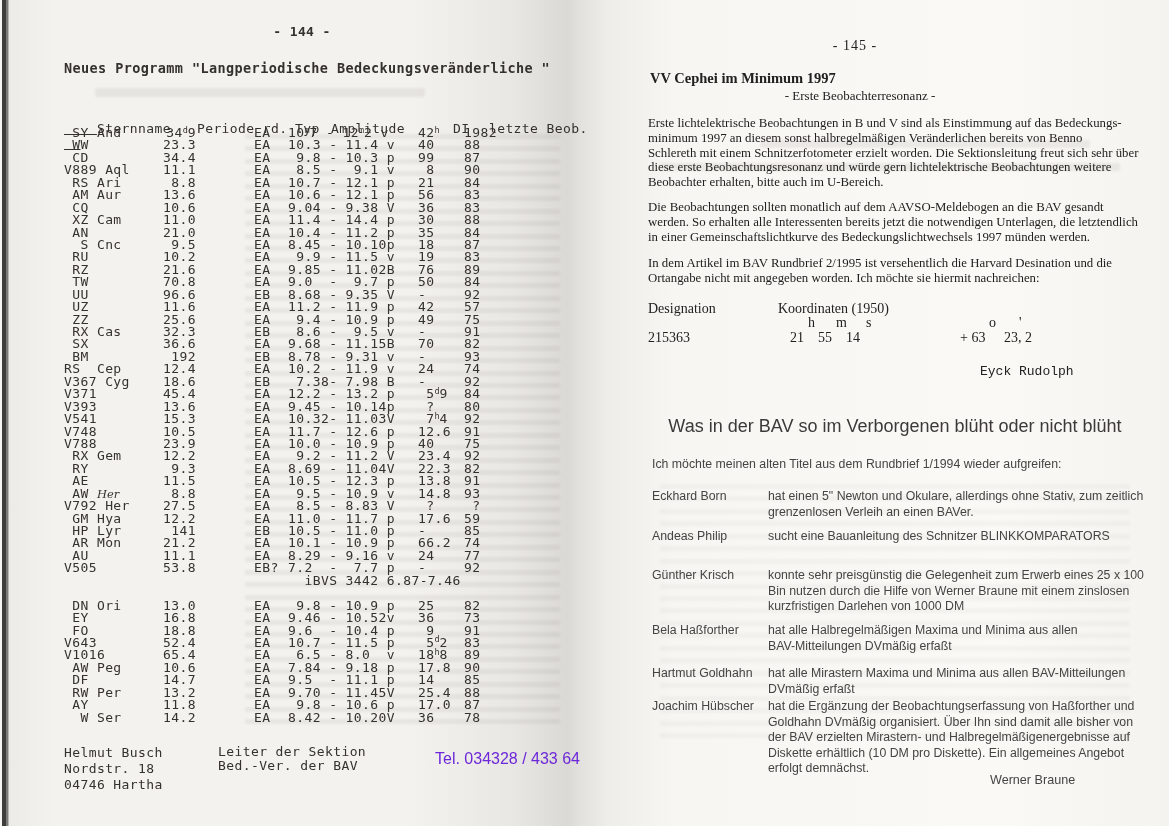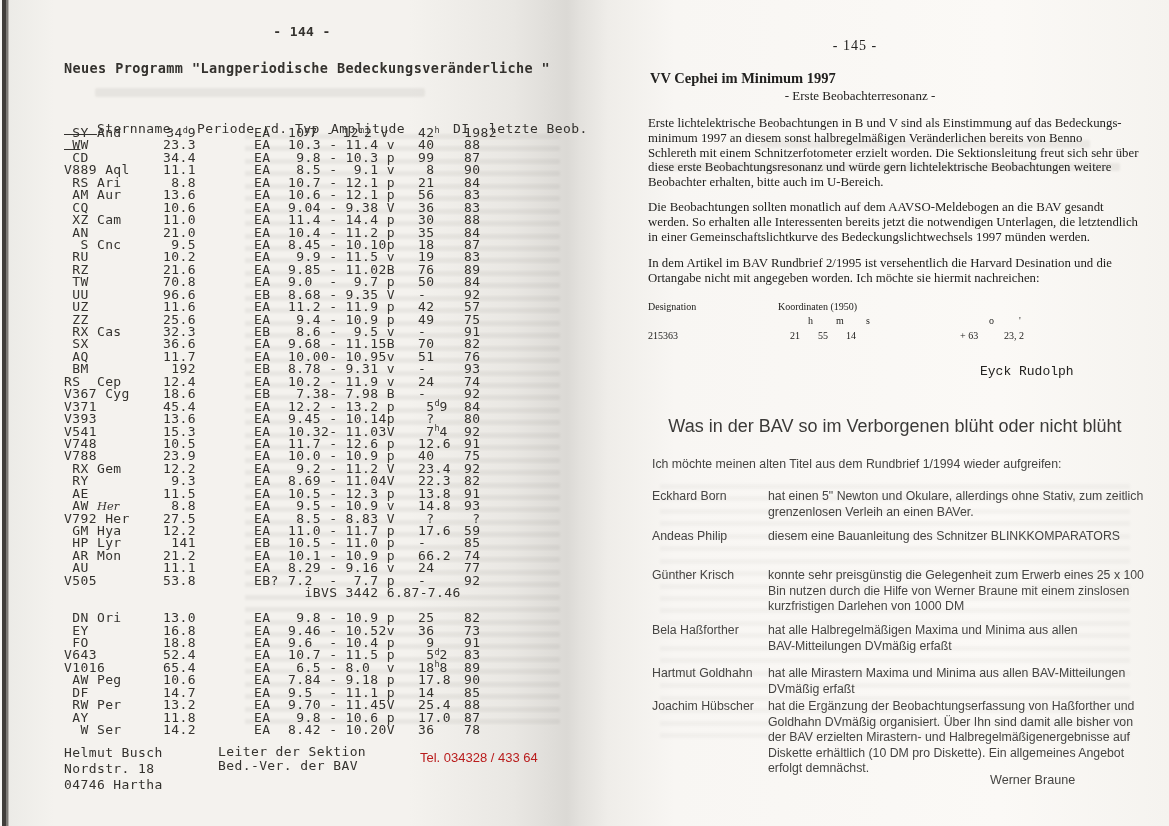--- a/index.html
+++ b/index.html
@@ -23,31 +23,31 @@
   #rows{left:64px;top:127px;font-size:13px;}
   .t-row{height:12.45px;line-height:12.45px;white-space:pre;}
   .t-row.gap{margin-top:12.45px;}
   .t-row span{display:inline-block;white-space:pre;vertical-align:top;}
   .c-n{width:66px;} .c-p{width:66px;text-align:right;} .c-t{margin-left:58px;width:34px;}
   .c-a{width:130px;} .c-d{width:46px;} .c-b{width:48px;}
   .sup{display:inline;font-size:8.5px;position:relative;top:-3.5px;letter-spacing:0;}
   .hand{font-family:"DejaVu Serif",serif;font-style:italic;font-size:11.5px;letter-spacing:0;}
   .footer-addr{left:64px;top:745px;font-size:13px;line-height:16px;white-space:pre-line;}
   .footer-role{left:218px;top:745px;font-size:13px;line-height:14px;white-space:pre-line;}
-  .footer-tel{left:420px;top:750px;font-family:"Liberation Sans",sans-serif;font-size:13px;color:#b91c1c;}
+  .footer-tel{left:435px;top:750px;font-family:"Liberation Sans",sans-serif;font-size:16px;color:#6d28d9;}
   
   .serif{font-family:"Liberation Serif",serif;color:#22211f;}
   .pagenum-r{left:780px;top:38px;width:150px;text-align:center;font-size:14px;letter-spacing:1px;}
   .title-r{left:650px;top:70px;width:420px;text-align:left;font-size:14.5px;font-weight:bold;}
   .subtitle-r{left:650px;top:88px;width:420px;text-align:center;font-size:13px;}
   .para{width:500px;font-size:12.8px;white-space:pre-line;}
   #p1{left:648px;top:116px;line-height:14.8px;}
   #p2{left:648px;top:200px;line-height:15px;}
   #p3{left:648px;top:256px;line-height:15px;}
-  .coords{left:648px;top:301px;width:500px;height:50px;font-size:10px;}
+  .coords{left:648px;top:301px;width:500px;height:50px;font-size:14px;}
   .coords span{position:absolute;white-space:pre;}
   .sig1{left:980px;top:364px;font-size:13px;font-family:Liberation Mono, monospace;}
   
   .sans{font-family:"Liberation Sans",sans-serif;color:#454442;}
   .heading2{left:650px;top:416px;width:490px;text-align:center;font-size:18px;font-weight:normal;color:#3b3a38;}
   .intro2{left:652px;top:457px;font-size:12.3px;}
   .item-name{position:absolute;left:652px;width:112px;font-size:12.3px;}
   .item-text{position:absolute;left:768px;width:385px;font-size:12.3px;line-height:15.5px;white-space:pre-line;}
   .sig2{left:990px;top:773px;font-size:12.6px;}
   
@@ -88,21 +88,20 @@
       <div class="t-row"><span class="c-n"> AN</span><span class="c-p">21.0</span><span class="c-t">EA</span><span class="c-a">10.4 - 11.2 p</span><span class="c-d">35</span><span class="c-b">84</span></div>
       <div class="t-row"><span class="c-n">  S Cnc</span><span class="c-p">9.5</span><span class="c-t">EA</span><span class="c-a">8.45 - 10.10p</span><span class="c-d">18</span><span class="c-b">87</span></div>
       <div class="t-row"><span class="c-n"> RU</span><span class="c-p">10.2</span><span class="c-t">EA</span><span class="c-a"> 9.9 - 11.5 v</span><span class="c-d">19</span><span class="c-b">83</span></div>
       <div class="t-row"><span class="c-n"> RZ</span><span class="c-p">21.6</span><span class="c-t">EA</span><span class="c-a">9.85 - 11.02B</span><span class="c-d">76</span><span class="c-b">89</span></div>
       <div class="t-row"><span class="c-n"> TW</span><span class="c-p">70.8</span><span class="c-t">EA</span><span class="c-a">9.0  -  9.7 p</span><span class="c-d">50</span><span class="c-b">84</span></div>
       <div class="t-row"><span class="c-n"> UU</span><span class="c-p">96.6</span><span class="c-t">EB</span><span class="c-a">8.68 - 9.35 V</span><span class="c-d">-</span><span class="c-b">92</span></div>
       <div class="t-row"><span class="c-n"> UZ</span><span class="c-p">11.6</span><span class="c-t">EA</span><span class="c-a">11.2 - 11.9 p</span><span class="c-d">42</span><span class="c-b">57</span></div>
       <div class="t-row"><span class="c-n"> ZZ</span><span class="c-p">25.6</span><span class="c-t">EA</span><span class="c-a"> 9.4 - 10.9 p</span><span class="c-d">49</span><span class="c-b">75</span></div>
       <div class="t-row"><span class="c-n"> RX Cas</span><span class="c-p">32.3</span><span class="c-t">EB</span><span class="c-a"> 8.6 -  9.5 v</span><span class="c-d">-</span><span class="c-b">91</span></div>
       <div class="t-row"><span class="c-n"> SX</span><span class="c-p">36.6</span><span class="c-t">EA</span><span class="c-a">9.68 - 11.15B</span><span class="c-d">70</span><span class="c-b">82</span></div>
-      <div class="t-row"><span class="c-n"> AQ</span><span class="c-p">11.7</span><span class="c-t">EA</span><span class="c-a">10.00- 10.95v</span><span class="c-d">51</span><span class="c-b">76</span></div>
       <div class="t-row"><span class="c-n"> BM</span><span class="c-p">192</span><span class="c-t">EB</span><span class="c-a">8.78 - 9.31 v</span><span class="c-d">-</span><span class="c-b">93</span></div>
       <div class="t-row"><span class="c-n">RS  Cep</span><span class="c-p">12.4</span><span class="c-t">EA</span><span class="c-a">10.2 - 11.9 v</span><span class="c-d">24</span><span class="c-b">74</span></div>
       <div class="t-row"><span class="c-n">V367 Cyg</span><span class="c-p">18.6</span><span class="c-t">EB</span><span class="c-a"> 7.38- 7.98 B</span><span class="c-d">-</span><span class="c-b">92</span></div>
       <div class="t-row"><span class="c-n">V371</span><span class="c-p">45.4</span><span class="c-t">EA</span><span class="c-a">12.2 - 13.2 p</span><span class="c-d"> 5<span class="sup">d</span>9</span><span class="c-b">84</span></div>
       <div class="t-row"><span class="c-n">V393</span><span class="c-p">13.6</span><span class="c-t">EA</span><span class="c-a">9.45 - 10.14p</span><span class="c-d"> ?</span><span class="c-b">80</span></div>
       <div class="t-row"><span class="c-n">V541</span><span class="c-p">15.3</span><span class="c-t">EA</span><span class="c-a">10.32- 11.03V</span><span class="c-d"> 7<span class="sup">h</span>4</span><span class="c-b">92</span></div>
       <div class="t-row"><span class="c-n">V748</span><span class="c-p">10.5</span><span class="c-t">EA</span><span class="c-a">11.7 - 12.6 p</span><span class="c-d">12.6</span><span class="c-b">91</span></div>
       <div class="t-row"><span class="c-n">V788</span><span class="c-p">23.9</span><span class="c-t">EA</span><span class="c-a">10.0 - 10.9 p</span><span class="c-d">40</span><span class="c-b">75</span></div>
       <div class="t-row"><span class="c-n"> RX Gem</span><span class="c-p">12.2</span><span class="c-t">EA</span><span class="c-a"> 9.2 - 11.2 V</span><span class="c-d">23.4</span><span class="c-b">92</span></div>
       <div class="t-row"><span class="c-n"> RY</span><span class="c-p">9.3</span><span class="c-t">EA</span><span class="c-a">8.69 - 11.04V</span><span class="c-d">22.3</span><span class="c-b">82</span></div>
@@ -167,21 +166,21 @@
 
   <div class="abs serif sig1">Eyck Rudolph</div>
 
   <div class="abs sans heading2">Was in der BAV so im Verborgenen blüht oder nicht blüht</div>
   <div class="abs sans intro2">Ich möchte meinen alten Titel aus dem Rundbrief 1/1994 wieder aufgreifen:</div>
 
   <div class="sans item-name" style="top:489px;">Eckhard Born</div>
   <div class="sans item-text" style="top:489px;">hat einen 5" Newton und Okulare, allerdings ohne Stativ, zum zeitlich
 grenzenlosen Verleih an einen BAVer.</div>
   <div class="sans item-name" style="top:529px;">Andeas Philip</div>
-  <div class="sans item-text" style="top:529px;">diesem eine Bauanleitung des Schnitzer BLINKKOMPARATORS</div>
+  <div class="sans item-text" style="top:529px;">sucht eine Bauanleitung des Schnitzer BLINKKOMPARATORS</div>
   <div class="sans item-name" style="top:568px;">Günther Krisch</div>
   <div class="sans item-text" style="top:568px;">konnte sehr preisgünstig die Gelegenheit zum Erwerb eines 25 x 100
 Bin  nutzen durch die Hilfe von Werner Braune mit einem zinslosen
 kurzfristigen Darlehen von 1000 DM</div>
   <div class="sans item-name" style="top:623px;">Bela Haßforther</div>
   <div class="sans item-text" style="top:623px;">hat alle Halbregelmäßigen Maxima und Minima aus allen
 BAV-Mitteilungen DVmäßig erfaßt</div>
   <div class="sans item-name" style="top:666px;">Hartmut Goldhahn</div>
   <div class="sans item-text" style="top:666px;">hat alle Mirastern Maxima und Minima  aus allen BAV-Mitteilungen
 DVmäßig erfaßt</div>

